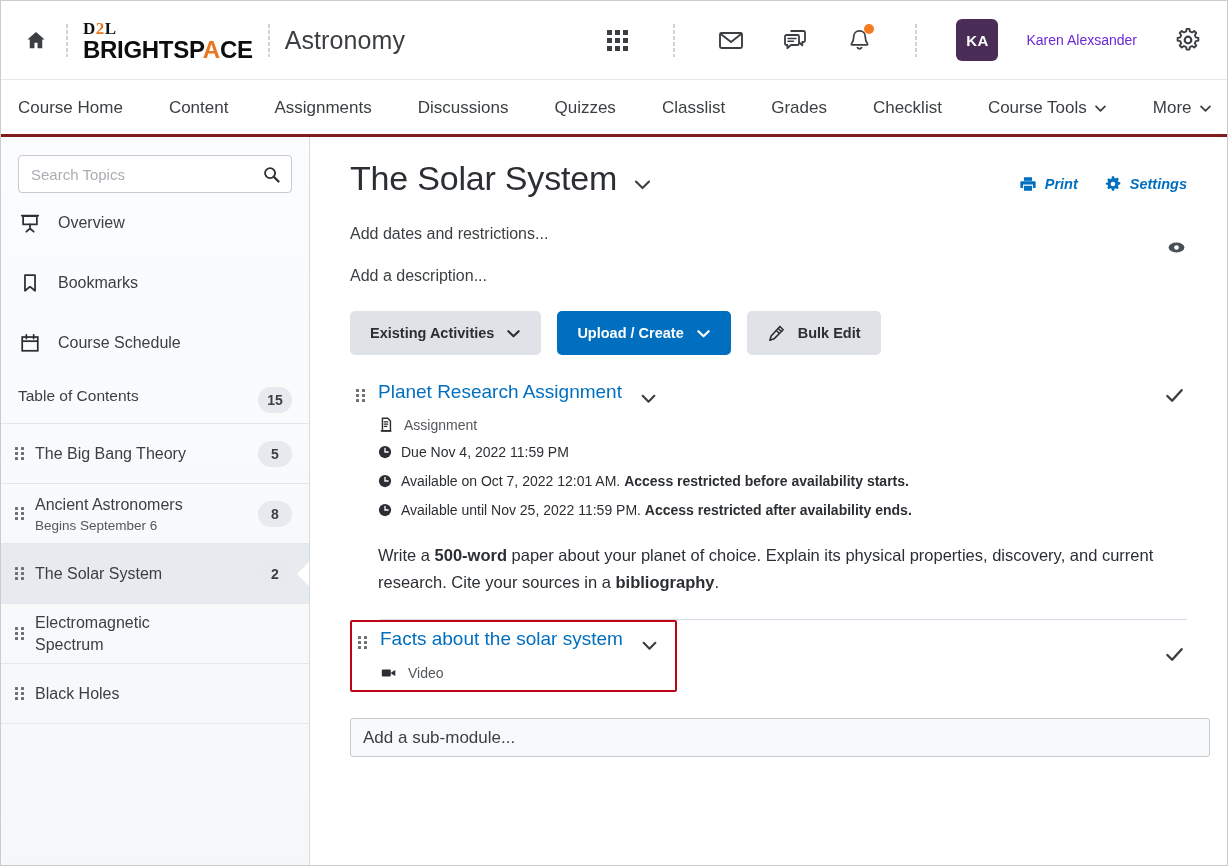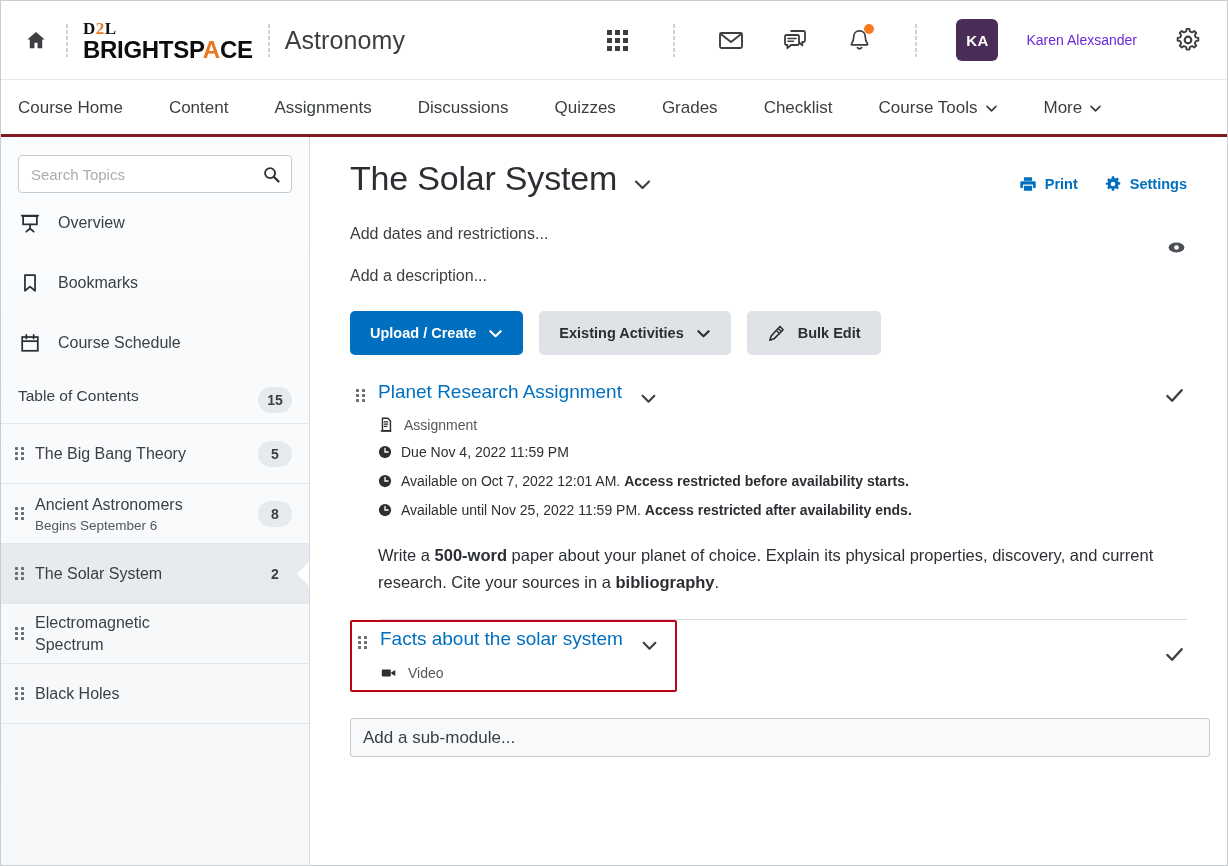--- a/index.html
+++ b/index.html
@@ -148,21 +148,21 @@
     background: #fff;
   }
   .main-head { display: flex; align-items: flex-start; }
   .page-title {
     font-size: 34px; font-weight: 400; color: #2b2f33; letter-spacing: -0.2px;
   }
   .title-caret { margin-left: 16px; padding-top: 16px; cursor: pointer;}
   .head-actions { margin-left: auto; display: flex; gap: 26px; padding-top: 16px; }
   .act-link {
     display: flex; align-items: center; gap: 8px; color: #006fbf;
-    font-size: 14.5px; font-weight: 700; cursor: pointer; white-space: nowrap;
+    font-size: 14.5px; font-weight: 700; cursor: pointer; white-space: nowrap; font-style: italic;
   }
 
   .soft-line {
     font-size: 16px; color: #3b3f42; margin-top: 27px; cursor: pointer;
   }
   .soft-line.second { margin-top: 24px; }
 
   .eye-icon { position: absolute; right: 40px; top: 100px; cursor: pointer; }
 
   .btn-row { display: flex; gap: 16px; margin-top: 26px; }
@@ -306,20 +306,23 @@
         <span>Content</span>
       </div>
     <div class="nav-item">
         <span>Assignments</span>
       </div>
     <div class="nav-item">
         <span>Discussions</span>
       </div>
     <div class="nav-item">
         <span>Quizzes</span>
+      </div>
+    <div class="nav-item">
+        <span>Classlist</span>
       </div>
     <div class="nav-item">
         <span>Grades</span>
       </div>
     <div class="nav-item">
         <span>Checklist</span>
       </div>
     <div class="nav-item">
       <span>Course Tools</span>
       <svg width="13" height="13" viewBox="0 0 16 16" aria-hidden="true">
@@ -493,30 +496,30 @@
       <div class="soft-line second">Add a description...</div>
 
       <div class="eye-icon">
         <svg width="21" height="21" viewBox="0 0 24 24" aria-hidden="true">
           <ellipse cx="12" cy="12" rx="9" ry="5.6" fill="#4a4f54"></ellipse>
           <circle cx="12" cy="12" r="2.7" fill="#ffffff"></circle>
         </svg>
       </div>
 
       <div class="btn-row">
+        <button class="btn secondary">
+          <span>Existing Activities</span>
+          <svg width="15" height="15" viewBox="0 0 16 16" aria-hidden="true">
+              <path d="M2.5 5.5 8 11l5.5-5.5" fill="none" stroke="#2b2f33" stroke-width="2.3" stroke-linecap="round" stroke-linejoin="round"></path>
+            </svg>
+        </button>
         <button class="btn primary">
           <span>Upload / Create</span>
           <svg width="15" height="15" viewBox="0 0 16 16" aria-hidden="true">
               <path d="M2.5 5.5 8 11l5.5-5.5" fill="none" stroke="#ffffff" stroke-width="2.3" stroke-linecap="round" stroke-linejoin="round"></path>
-            </svg>
-        </button>
-        <button class="btn secondary">
-          <span>Existing Activities</span>
-          <svg width="15" height="15" viewBox="0 0 16 16" aria-hidden="true">
-              <path d="M2.5 5.5 8 11l5.5-5.5" fill="none" stroke="#2b2f33" stroke-width="2.3" stroke-linecap="round" stroke-linejoin="round"></path>
             </svg>
         </button>
         <button class="btn secondary">
           <svg width="19" height="19" viewBox="0 0 20 20" aria-hidden="true">
             <path d="M13.6 2.6 17 6 7.4 15.6 3 17l1.4-4.4z" fill="none" stroke="#2b2f33" stroke-width="1.7" stroke-linejoin="round"></path>
             <path d="M11.6 4.6 15 8" stroke="#2b2f33" stroke-width="1.5"></path>
             <path d="M9.6 6.6 13 10" stroke="#2b2f33" stroke-width="1.5"></path>
           </svg>
           <span>Bulk Edit</span>
         </button>

